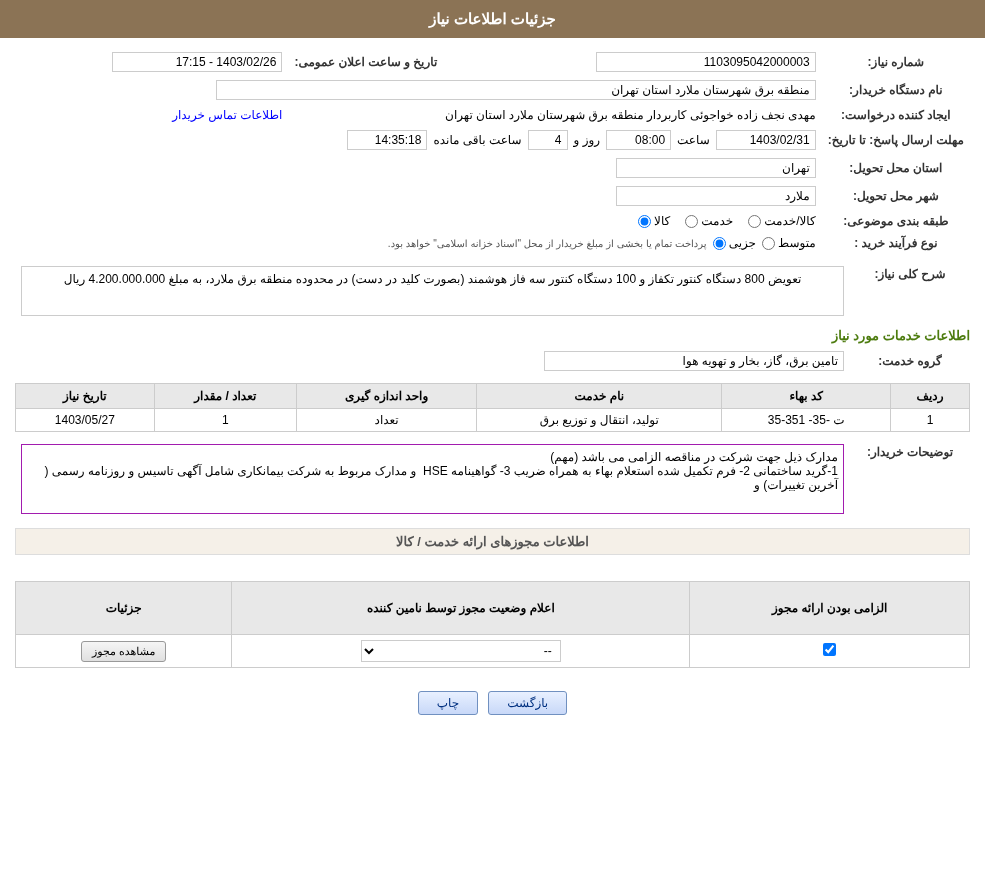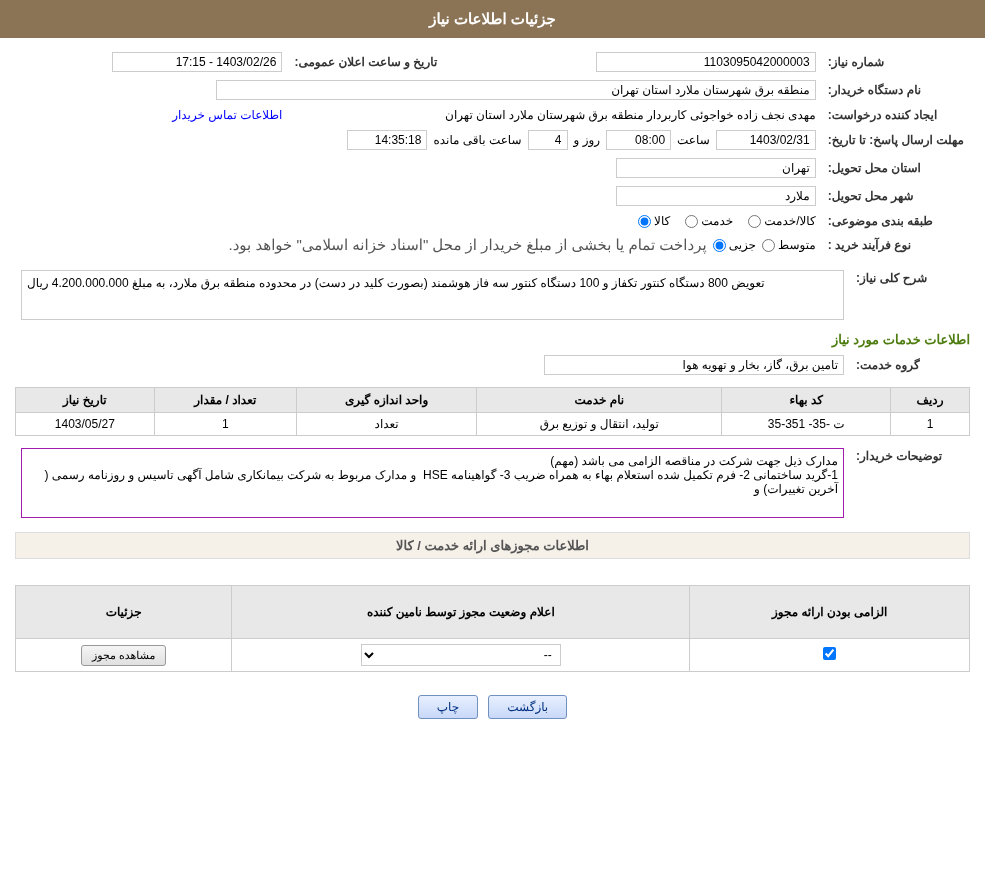--- a/index.html
+++ b/index.html
@@ -30,21 +30,21 @@
       width: 100%;
       border-collapse: collapse;
       margin-bottom: 8px;
     }
     .info-table td {
       padding: 4px 6px;
       vertical-align: middle;
       font-size: 12px;
     }
     .label-cell {
-      text-align: left;
+      text-align: center;
       white-space: nowrap;
       font-weight: bold;
       color: #333;
       width: 120px;
     }
     .value-cell {
       text-align: right;
     }
     .input-box {
       border: 1px solid #ccc;
@@ -69,21 +69,21 @@
       margin: 8px 0 4px 0;
       text-align: right;
     }
     .desc-box {
       border: 1px solid #ccc;
       background: #fff;
       min-height: 50px;
       padding: 5px;
       font-size: 12px;
       direction: rtl;
-      text-align: left;
+      text-align: center;
       width: 100%;
     }
     .service-table {
       width: 100%;
       border-collapse: collapse;
       margin-bottom: 8px;
       font-size: 12px;
     }
     .service-table th {
       background: #e8e8e8;
@@ -280,21 +280,21 @@
         <td colspan="4">
           <div class="row-flex">
             <label class="radio-item">
               <span>متوسط</span>
               <input type="radio" name="purchase" style="">
             </label>
             <label class="radio-item">
               <span>جزیی</span>
               <input type="radio" name="purchase" checked="" style="">
             </label>
-            <span style="color:#555; font-size:15px;">پرداخت تمام یا بخشی از مبلغ خریدار از محل "اسناد خزانه اسلامی" خواهد بود.</span>
+            <span style="color:#555; font-size:10px;">پرداخت تمام یا بخشی از مبلغ خریدار از محل "اسناد خزانه اسلامی" خواهد بود.</span>
           </div>
         </td>
       </tr>
     </tbody>
       </table>
 
     <table class="info-table">
       <tbody>
           <tr>
         <td class="label-cell" style="vertical-align:top; padding-top:5px;">شرح کلی نیاز:</td>

